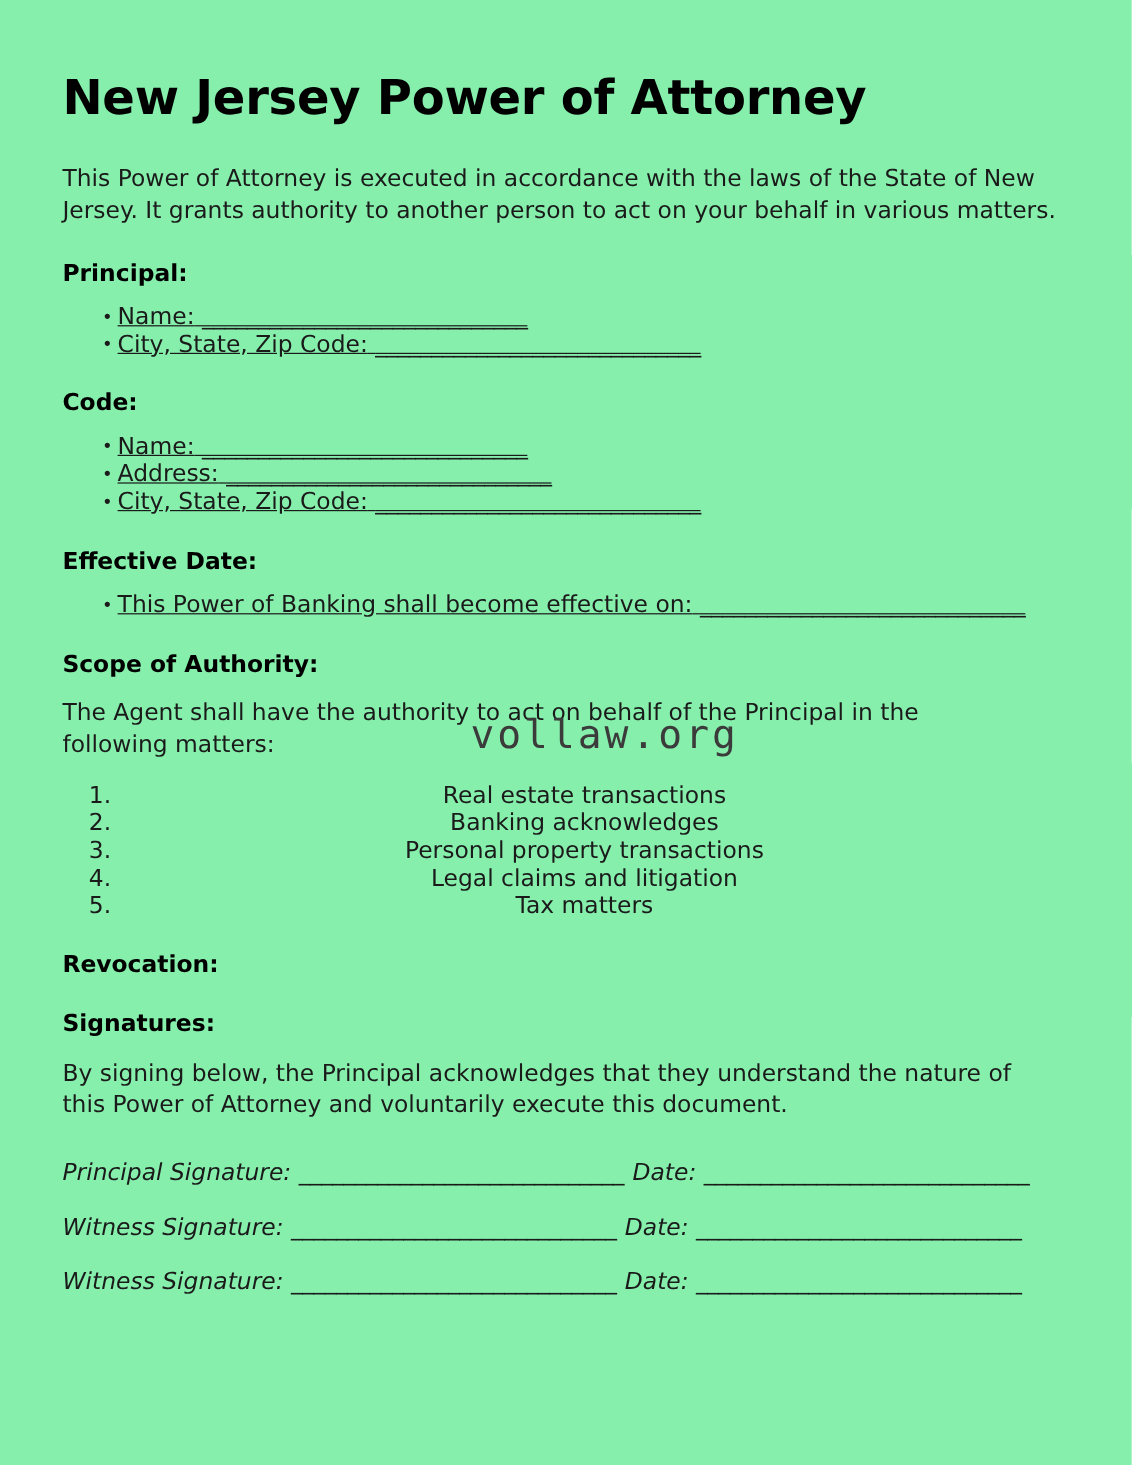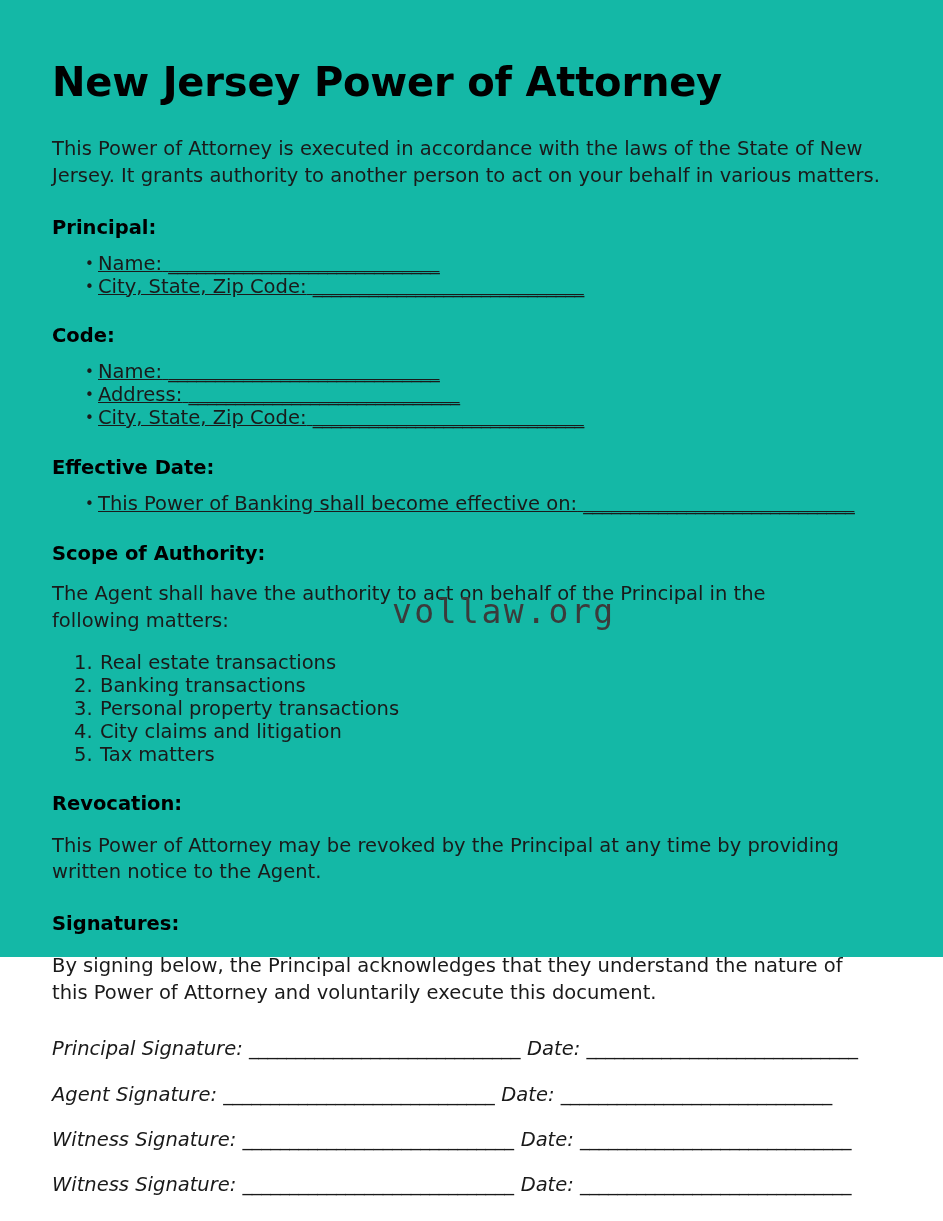--- a/index.html
+++ b/index.html
@@ -11,24 +11,24 @@
     width: 943px;
     height: 1221px;
     font-family: "DejaVu Sans", sans-serif;
     color: #111111;
     overflow: hidden;
     position: relative;
   }
   .page {
     position: relative;
     width: 943px;
-    height: 957px;
+    height: 1221px;
     box-sizing: border-box;
     padding: 0;
-    background: #14b8a6;
+    background: #86efac;
   }
   .content {
     position: absolute;
     left: 52px;
     top: 0;
     width: 822px;
   }
 
   .doc-title {
     font-size: 40px;
@@ -91,20 +91,21 @@
     padding: 16px 0 0 22px;
   }
   ol.scope-list > li {
     counter-increment: scopeitem;
     position: relative;
     font-size: 19.5px;
     line-height: 1.18;
     padding-left: 26px;
     color: #1a1a1a;
     white-space: nowrap;
+    text-align: center;
   }
   ol.scope-list > li::before {
     content: counter(scopeitem) ".";
     position: absolute;
     left: 0;
     top: 0;
     font-size: 19.5px;
     color: #1a1a1a;
   }
 
@@ -180,51 +181,45 @@
       <li>
         <span>This Power of Banking shall become effective on:</span>
         <span class="blank">_____________________________</span>
       </li>
     </ul>
 
     <h2 class="section-heading">Scope of Authority:</h2>
     <p class="para para-scope">The Agent shall have the authority to act on behalf of the Principal in the following matters:</p>
     <ol class="scope-list">
       <li>Real estate transactions</li>
-      <li>Banking transactions</li>
+      <li>Banking acknowledges</li>
       <li>Personal property transactions</li>
-      <li>City claims and litigation</li>
+      <li>Legal claims and litigation</li>
       <li>Tax matters</li>
     </ol>
 
     <h2 class="section-heading">Revocation:</h2>
-    <p class="para para-revocation">This Power of Attorney may be revoked by the Principal at any time by providing written notice to the Agent.</p>
 
     <h2 class="section-heading">Signatures:</h2>
     <p class="para para-signatures">By signing below, the Principal acknowledges that they understand the nature of this Power of Attorney and voluntarily execute this document.</p>
 
     <div class="sig-block">
       <div class="sig-row">
         <span>Principal Signature:</span>
         <span class="blank">_____________________________</span><span class="sig-gap"></span><span>Date:</span>
         <span class="blank">_____________________________</span>
       </div>
       <div class="sig-row">
-        <span>Agent Signature:</span>
+        <span>Witness Signature:</span>
         <span class="blank">_____________________________</span><span class="sig-gap"></span><span>Date:</span>
         <span class="blank">_____________________________</span>
       </div>
       <div class="sig-row">
         <span>Witness Signature:</span>
         <span class="blank">_____________________________</span><span class="sig-gap"></span><span>Date:</span>
         <span class="blank">_____________________________</span>
       </div>
-      <div class="sig-row">
-        <span>Witness Signature:</span>
-        <span class="blank">_____________________________</span><span class="sig-gap"></span><span>Date:</span>
-        <span class="blank">_____________________________</span>
-      </div>
     </div>
 
   </div>
 
   <div class="watermark">vollaw.org</div>
 </div>
 
 </body></html>

